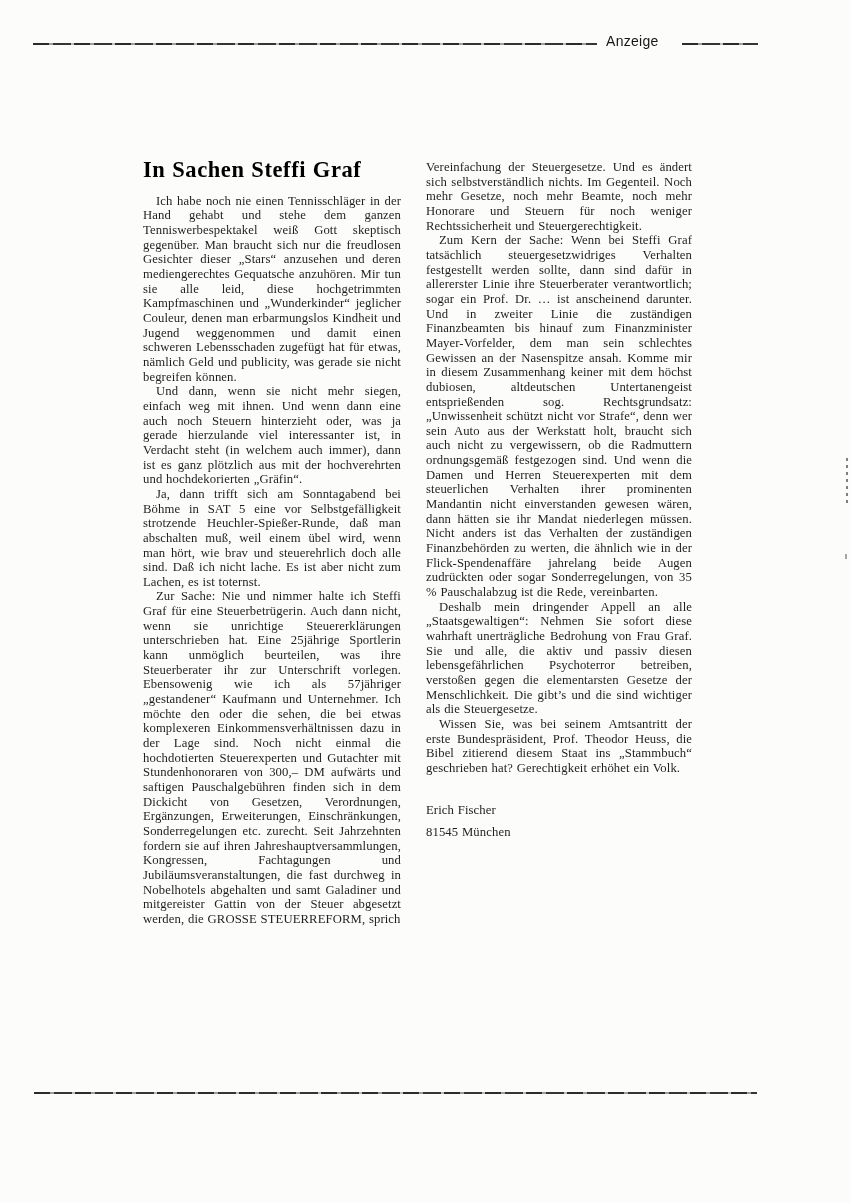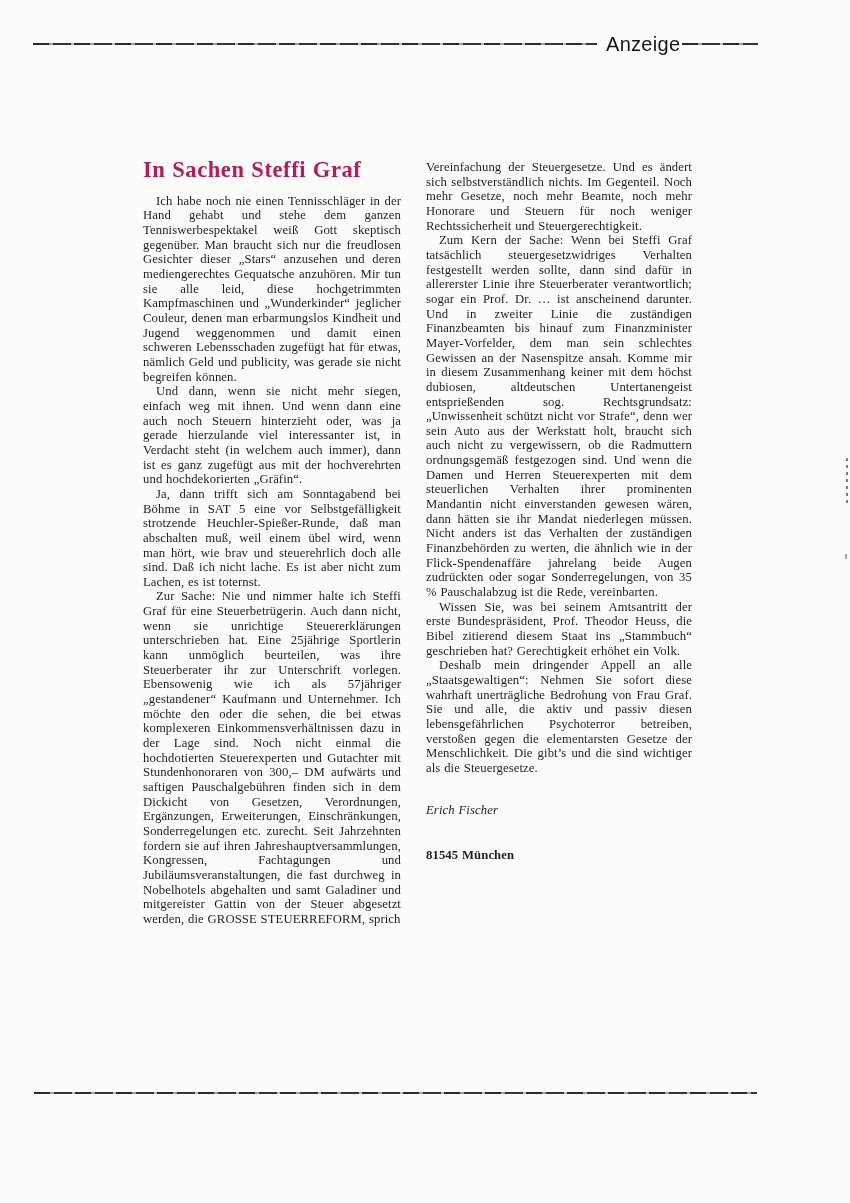--- a/index.html
+++ b/index.html
@@ -29,58 +29,57 @@
   }
   .rule-top-left   { left: 33px;  top: 43px;  width: 564px; }
   .rule-top-right  { left: 682px; top: 43px;  width: 76px;  }
   .rule-bottom     { left: 34px;  top: 1092px; width: 723px; }
 
   .anzeige-label {
     position: absolute;
     left: 606px;
     top: 33px;
     font-family: "Liberation Sans", sans-serif;
-    font-size: 20px;
+    font-size: 14px;
     letter-spacing: 0.3px;
     color: #161616;
   }
 
   .col {
     position: absolute;
     text-align: justify;
     font-size: 12.7px;
     line-height: 14.65px;
     letter-spacing: 0.1px;
     word-spacing: 0.5px;
   }
   .col-left  { left: 143px; top: 158px; width: 258px; }
   .col-right { left: 426px; top: 160px; width: 266px; }
 
   .article-title {
     font-size: 22.5px;
     font-weight: bold;
     letter-spacing: 0.6px;
     margin: 0 0 11px 0;
-    color: #be185d;
+    color: #000000;
     text-align: left;
     line-height: 1.1;
   }
   .para {
     margin: 0;
     padding: 0;
   }
   .para.indent { text-indent: 13px; }
 
   .signature { margin-top: 27px; text-align: left; }
   .sig-name {
-    font-style: italic;
     margin: 0 0 1px 0;
   }
   .sig-org { margin: 0; line-height: 15.5px; }
-  .sig-address { margin-top: 31px; line-height: 15.5px; font-weight: bold; }
+  .sig-address { margin-top: 8px; line-height: 15.5px; }
   .sig-line { margin: 0; }
 
   
   .edge-marks {
     position: absolute;
     left: 846px;
     top: 458px;
     width: 2px;
     height: 46px;
     background: repeating-linear-gradient(180deg,
@@ -101,30 +100,30 @@
 
 <div class="page">
 
   <div class="rule rule-top-left"></div>
   <span class="anzeige-label">Anzeige</span>
   <div class="rule rule-top-right"></div>
 
   <div class="col col-left">
     <h1 class="article-title">In Sachen Steffi Graf</h1>
     <p class="para indent">Ich habe noch nie einen Tennisschläger in der Hand gehabt und stehe dem ganzen Tenniswerbespektakel weiß Gott skeptisch gegenüber. Man braucht sich nur die freudlosen Gesichter dieser „Stars“ anzusehen und deren mediengerechtes Gequatsche anzuhören. Mir tun sie alle leid, diese hochgetrimmten Kampfmaschinen und „Wunderkinder“ jeglicher Couleur, denen man erbarmungslos Kindheit und Jugend weggenommen und damit einen schweren Lebensschaden zugefügt hat für etwas, nämlich Geld und publicity, was gerade sie nicht begreifen können.</p>
-    <p class="para indent">Und dann, wenn sie nicht mehr siegen, einfach weg mit ihnen. Und wenn dann eine auch noch Steuern hinterzieht oder, was ja gerade hierzulande viel interessanter ist, in Verdacht steht (in welchem auch immer), dann ist es ganz zugefügt aus mit der hochverehrten und hochdekorierten „Gräfin“.</p>
+    <p class="para indent">Und dann, wenn sie nicht mehr siegen, einfach weg mit ihnen. Und wenn dann eine auch noch Steuern hinterzieht oder, was ja gerade hierzulande viel interessanter ist, in Verdacht steht (in welchem auch immer), dann ist es ganz plötzlich aus mit der hochverehrten und hochdekorierten „Gräfin“.</p>
     <p class="para indent">Ja, dann trifft sich am Sonntagabend bei Böhme in SAT 5 eine vor Selbstgefälligkeit strotzende Heuchler-Spießer-Runde, daß man abschalten muß, weil einem übel wird, wenn man hört, wie brav und steuerehrlich doch alle sind. Daß ich nicht lache. Es ist aber nicht zum Lachen, es ist toternst.</p>
     <p class="para indent">Zur Sache: Nie und nimmer halte ich Steffi Graf für eine Steuerbetrügerin. Auch dann nicht, wenn sie unrichtige Steuererklärungen unterschrieben hat. Eine 25jährige Sportlerin kann unmöglich beurteilen, was ihre Steuerberater ihr zur Unterschrift vorlegen. Ebensowenig wie ich als 57jähriger „gestandener“ Kaufmann und Unternehmer. Ich möchte den oder die sehen, die bei etwas komplexeren Einkommensverhältnissen dazu in der Lage sind. Noch nicht einmal die hochdotierten Steuerexperten und Gutachter mit Stundenhonoraren von 300,– DM aufwärts und saftigen Pauschalgebühren finden sich in dem Dickicht von Gesetzen, Verordnungen, Ergänzungen, Erweiterungen, Einschränkungen, Sonderregelungen etc. zurecht. Seit Jahrzehnten fordern sie auf ihren Jahreshauptversammlungen, Kongressen, Fachtagungen und Jubiläumsveranstaltungen, die fast durchweg in Nobelhotels abgehalten und samt Galadiner und mitgereister Gattin von der Steuer abgesetzt werden, die GROSSE STEUERREFORM, sprich</p>
   </div>
 
   <div class="col col-right">
     <p class="para">Vereinfachung der Steuergesetze. Und es ändert sich selbstverständlich nichts. Im Gegenteil. Noch mehr Gesetze, noch mehr Beamte, noch mehr Honorare und Steuern für noch weniger Rechtssicherheit und Steuergerechtigkeit.</p>
     <p class="para indent">Zum Kern der Sache: Wenn bei Steffi Graf tatsächlich steuergesetzwidriges Verhalten festgestellt werden sollte, dann sind dafür in allererster Linie ihre Steuerberater verantwortlich; sogar ein Prof. Dr. … ist anscheinend darunter. Und in zweiter Linie die zuständigen Finanzbeamten bis hinauf zum Finanzminister Mayer-Vorfelder, dem man sein schlechtes Gewissen an der Nasenspitze ansah. Komme mir in diesem Zusammenhang keiner mit dem höchst dubiosen, altdeutschen Untertanengeist entsprießenden sog. Rechtsgrundsatz: „Unwissenheit schützt nicht vor Strafe“, denn wer sein Auto aus der Werkstatt holt, braucht sich auch nicht zu vergewissern, ob die Radmuttern ordnungsgemäß festgezogen sind. Und wenn die Damen und Herren Steuerexperten mit dem steuerlichen Verhalten ihrer prominenten Mandantin nicht einverstanden gewesen wären, dann hätten sie ihr Mandat niederlegen müssen. Nicht anders ist das Verhalten der zuständigen Finanzbehörden zu werten, die ähnlich wie in der Flick-Spendenaffäre jahrelang beide Augen zudrückten oder sogar Sonderregelungen, von 35 % Pauschalabzug ist die Rede, vereinbarten.</p>
+    <p class="para indent">Deshalb mein dringender Appell an alle „Staatsgewaltigen“: Nehmen Sie sofort diese wahrhaft unerträgliche Bedrohung von Frau Graf. Sie und alle, die aktiv und passiv diesen lebensgefährlichen Psychoterror betreiben, verstoßen gegen die elementarsten Gesetze der Menschlichkeit. Die gibt’s und die sind wichtiger als die Steuergesetze.</p>
     <p class="para indent">Wissen Sie, was bei seinem Amtsantritt der erste Bundespräsident, Prof. Theodor Heuss, die Bibel zitierend diesem Staat ins „Stammbuch“ geschrieben hat? Gerechtigkeit erhöhet ein Volk.</p>
-    <p class="para indent">Deshalb mein dringender Appell an alle „Staatsgewaltigen“: Nehmen Sie sofort diese wahrhaft unerträgliche Bedrohung von Frau Graf. Sie und alle, die aktiv und passiv diesen lebensgefährlichen Psychoterror betreiben, verstoßen gegen die elementarsten Gesetze der Menschlichkeit. Die gibt’s und die sind wichtiger als die Steuergesetze.</p>
 
     <div class="signature">
       <p class="sig-name sig-line">Erich Fischer</p>
       <div class="sig-address">
         <p class="sig-line">81545 München</p>
       </div>
     </div>
   </div>
 
   <div class="rule rule-bottom"></div>

